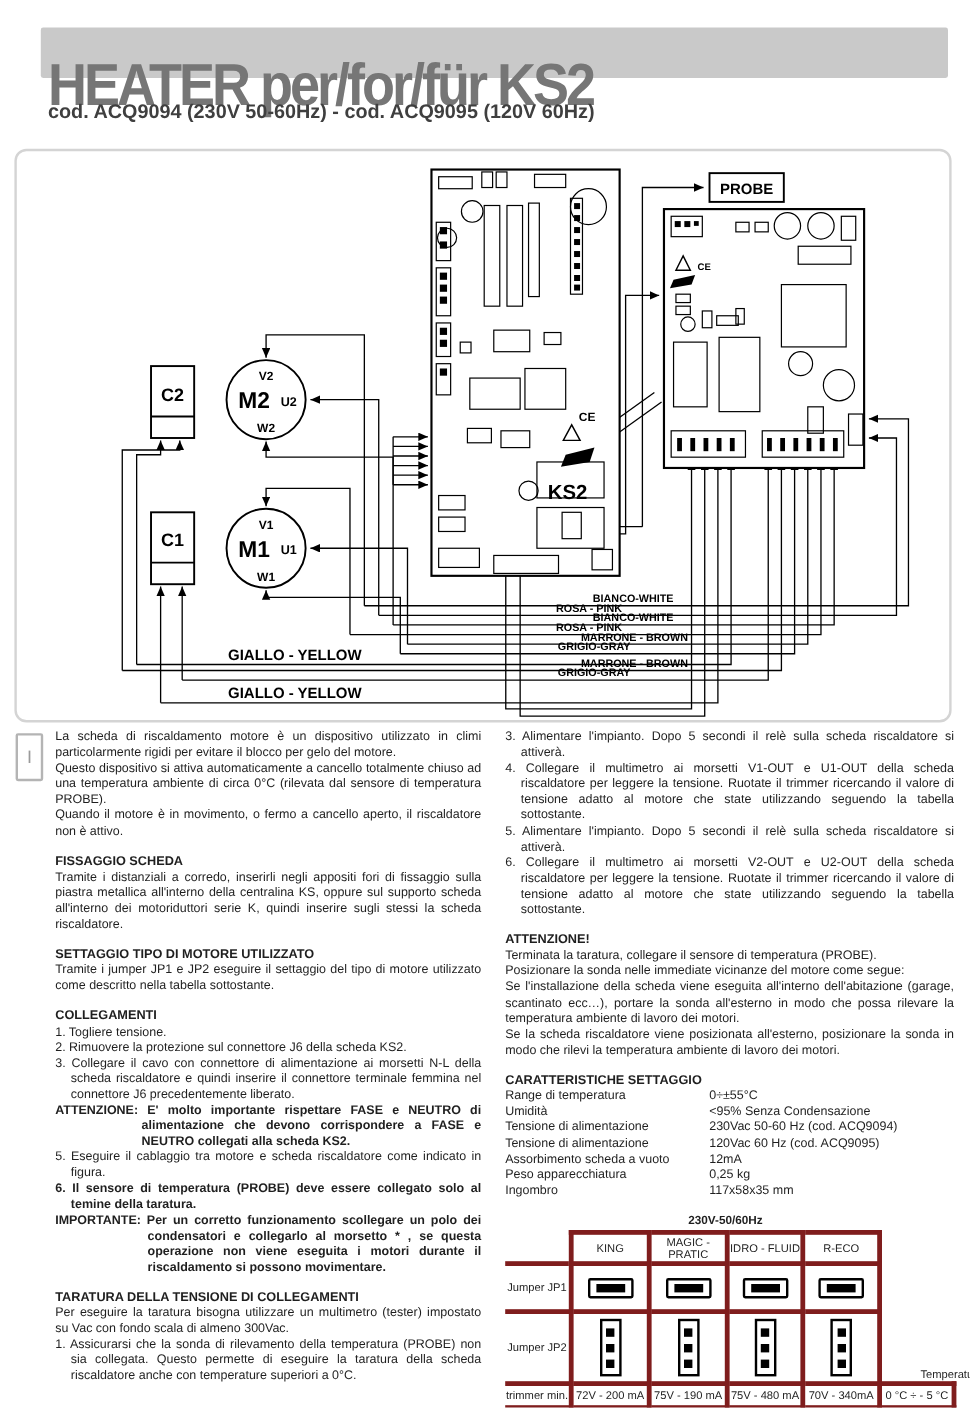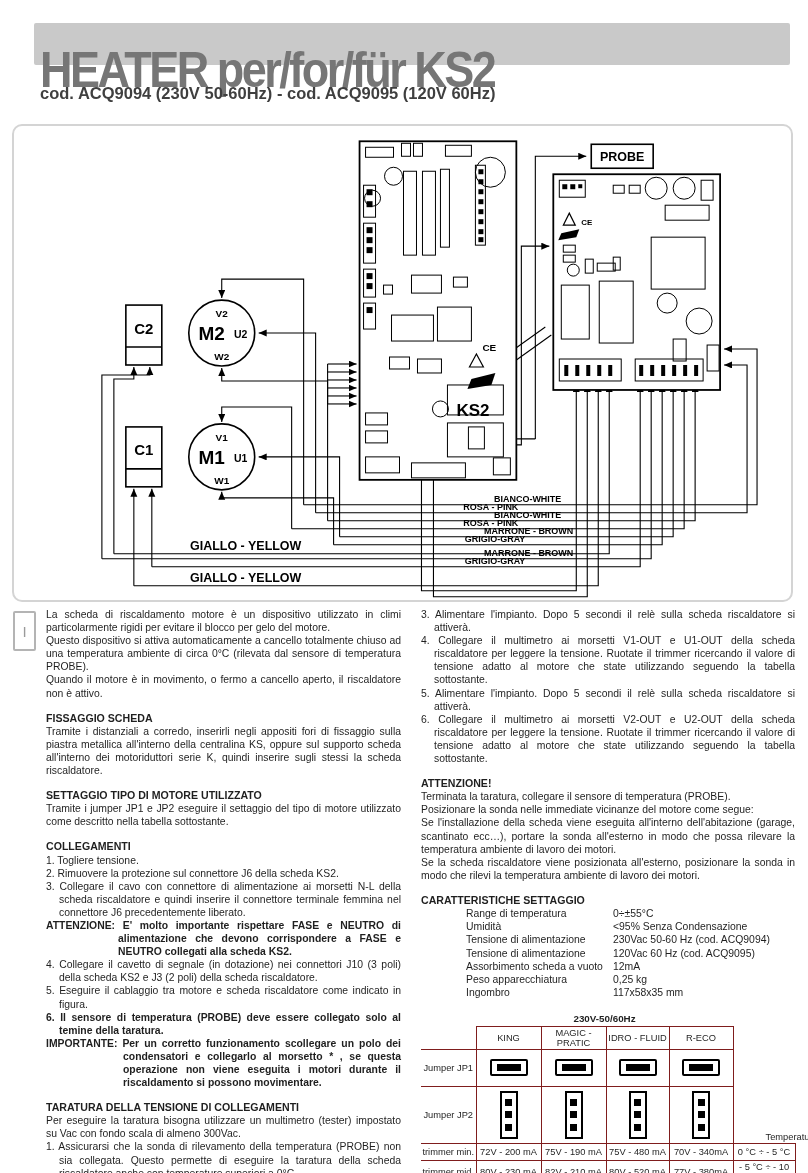--- a/index.html
+++ b/index.html
@@ -28,26 +28,26 @@
   .col-left{position:absolute;left:46px;top:608px;width:355px;}
   .col-right{position:absolute;left:421px;top:608px;width:374px;}
   p{margin:0;font-size:10.4px;line-height:13.1px;text-align:justify;}
   h3{margin:0;font-size:10.6px;line-height:13.1px;}
   .sect{margin-top:12px;}
   .item{padding-left:13px;text-indent:-13px;}
   .bold{font-weight:bold;}
   .hang-att{padding-left:72px;text-indent:-72px;font-weight:bold;}
   .hang-imp{padding-left:77px;text-indent:-77px;font-weight:bold;}
   .spec{display:flex;font-size:10.4px;line-height:13.2px;}
-  .spec-l{width:147px;flex:none;margin-left:45px;}
+  .spec-l{width:170px;flex:none;}
   .spec-v{flex:1;}
   
   .mtable{margin-top:11px;}
   .mtable table{border-collapse:collapse;width:100%;table-layout:fixed;font-size:9.3px;}
-  .mtable td{border:1px solid #7f1d1d;text-align:center;padding:1px 0;height:14px;vertical-align:middle;}
+  .mtable td{border:4px solid #7f1d1d;text-align:center;padding:1px 0;height:14px;vertical-align:middle;}
   .mtable td.nb{border:none;}
   .mtable td.lbl{border-left:none;}
   .mtable td.ttl{border:none;font-weight:bold;font-size:9.8px;height:13px;}
   .mtable td.jp1row{height:34px;}
   .mtable td.jp2row{height:54px;}
   .mtable td.temp-h{border:none;vertical-align:bottom;padding-left:32px;}
   .jp1{display:inline-block;width:34px;height:13px;border:2px solid #000;border-radius:2px;position:relative;vertical-align:middle;}
   .jp1 .bar{position:absolute;left:5px;right:5px;top:3px;bottom:3px;background:#000;}
   .jp2{display:inline-flex;width:14px;height:44px;border:2px solid #000;flex-direction:column;justify-content:space-evenly;align-items:center;vertical-align:middle;}
   .jp2 .pin{width:7px;height:7px;background:#000;}
@@ -258,21 +258,20 @@
   <p>Tramite i distanziali a corredo, inserirli negli appositi fori di fissaggio sulla piastra metallica all'interno della centralina KS, oppure sul supporto scheda all'interno dei motoriduttori serie K, quindi inserire sugli stessi la scheda riscaldatore.</p>
 
   <h3 class="sect">SETTAGGIO TIPO DI MOTORE UTILIZZATO</h3>
   <p>Tramite i jumper JP1 e JP2 eseguire il settaggio del tipo di motore utilizzato come descritto nella tabella sottostante.</p>
 
   <h3 class="sect">COLLEGAMENTI</h3>
   <p class="item">1. Togliere tensione.</p>
   <p class="item">2. Rimuovere la protezione sul connettore J6 della scheda KS2.</p>
   <p class="item">3. Collegare il cavo con connettore di alimentazione ai morsetti N-L della scheda riscaldatore e quindi inserire il connettore terminale femmina nel connettore J6 precedentemente liberato.</p>
   <p class="hang-att">ATTENZIONE: E' molto importante rispettare FASE e NEUTRO di alimentazione che devono corrispondere a FASE e NEUTRO collegati alla scheda KS2.</p>
-  <p class="item">4. Collegare il cavetto di segnale (in dotazione) nei connettori J10 (3 poli) della scheda KS2 e J3 (2 poli) della scheda riscaldatore.</p>
   <p class="item">5. Eseguire il cablaggio tra motore e scheda riscaldatore come indicato in figura.</p>
   <p class="item bold">6. Il sensore di temperatura (PROBE) deve essere collegato solo al temine della taratura.</p>
   <p class="hang-imp">IMPORTANTE: Per un corretto funzionamento scollegare un polo dei condensatori e collegarlo al morsetto * , se questa operazione non viene eseguita i motori durante il riscaldamento si possono movimentare.</p>
 
   <h3 class="sect">TARATURA DELLA TENSIONE DI COLLEGAMENTI</h3>
   <p>Per eseguire la taratura bisogna utilizzare un multimetro (tester) impostato su Vac con fondo scala di almeno 300Vac.</p>
   <p class="item">1. Assicurarsi che la sonda di rilevamento della temperatura (PROBE) non sia collegata. Questo permette di eseguire la taratura della scheda riscaldatore anche con temperature superiori a 0°C.</p>
 
 </div>
 

